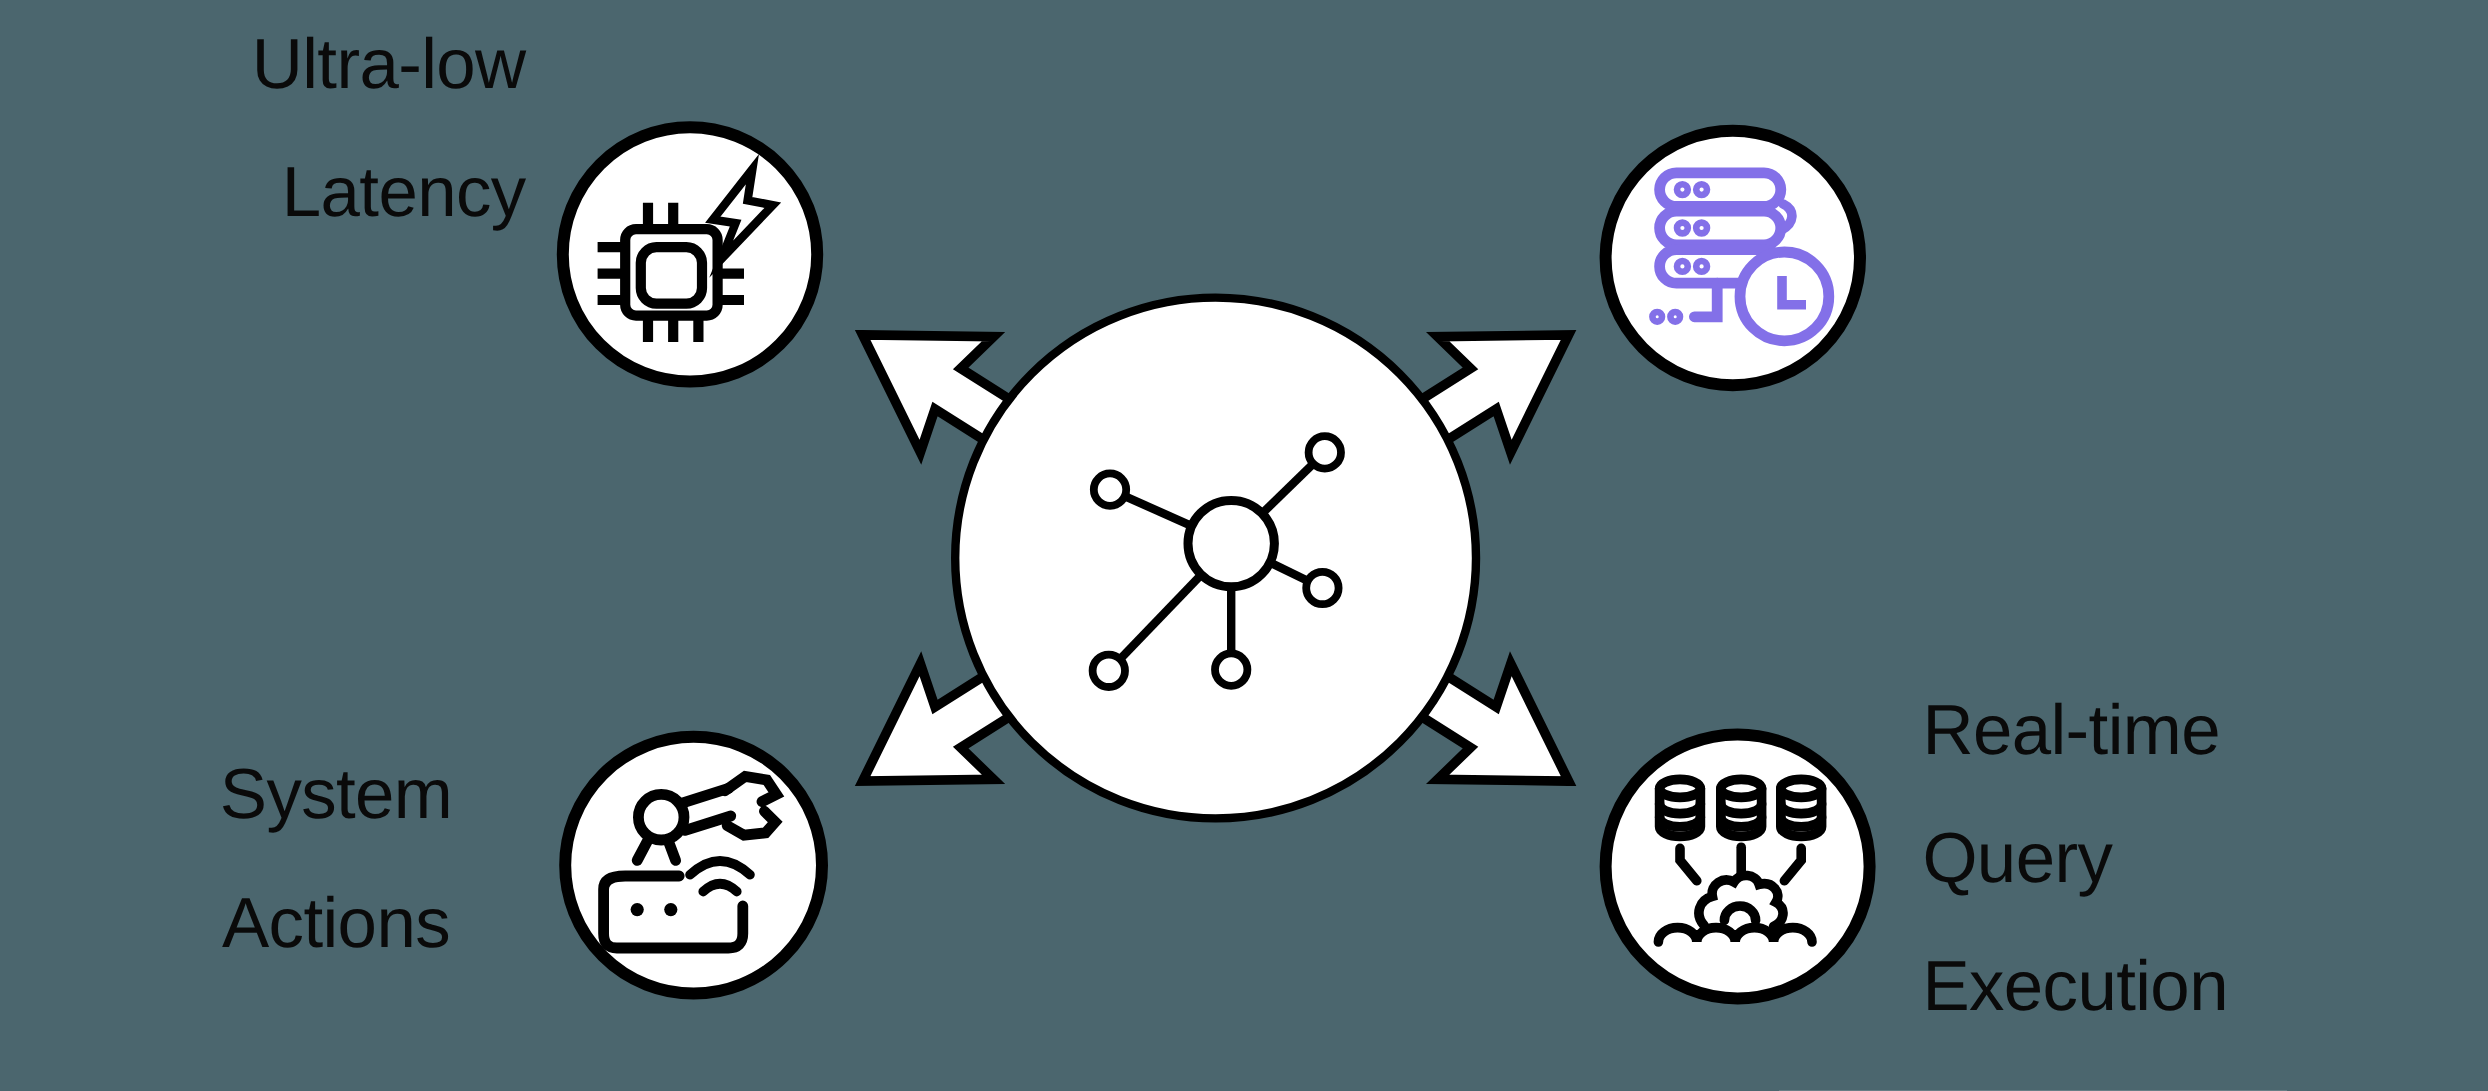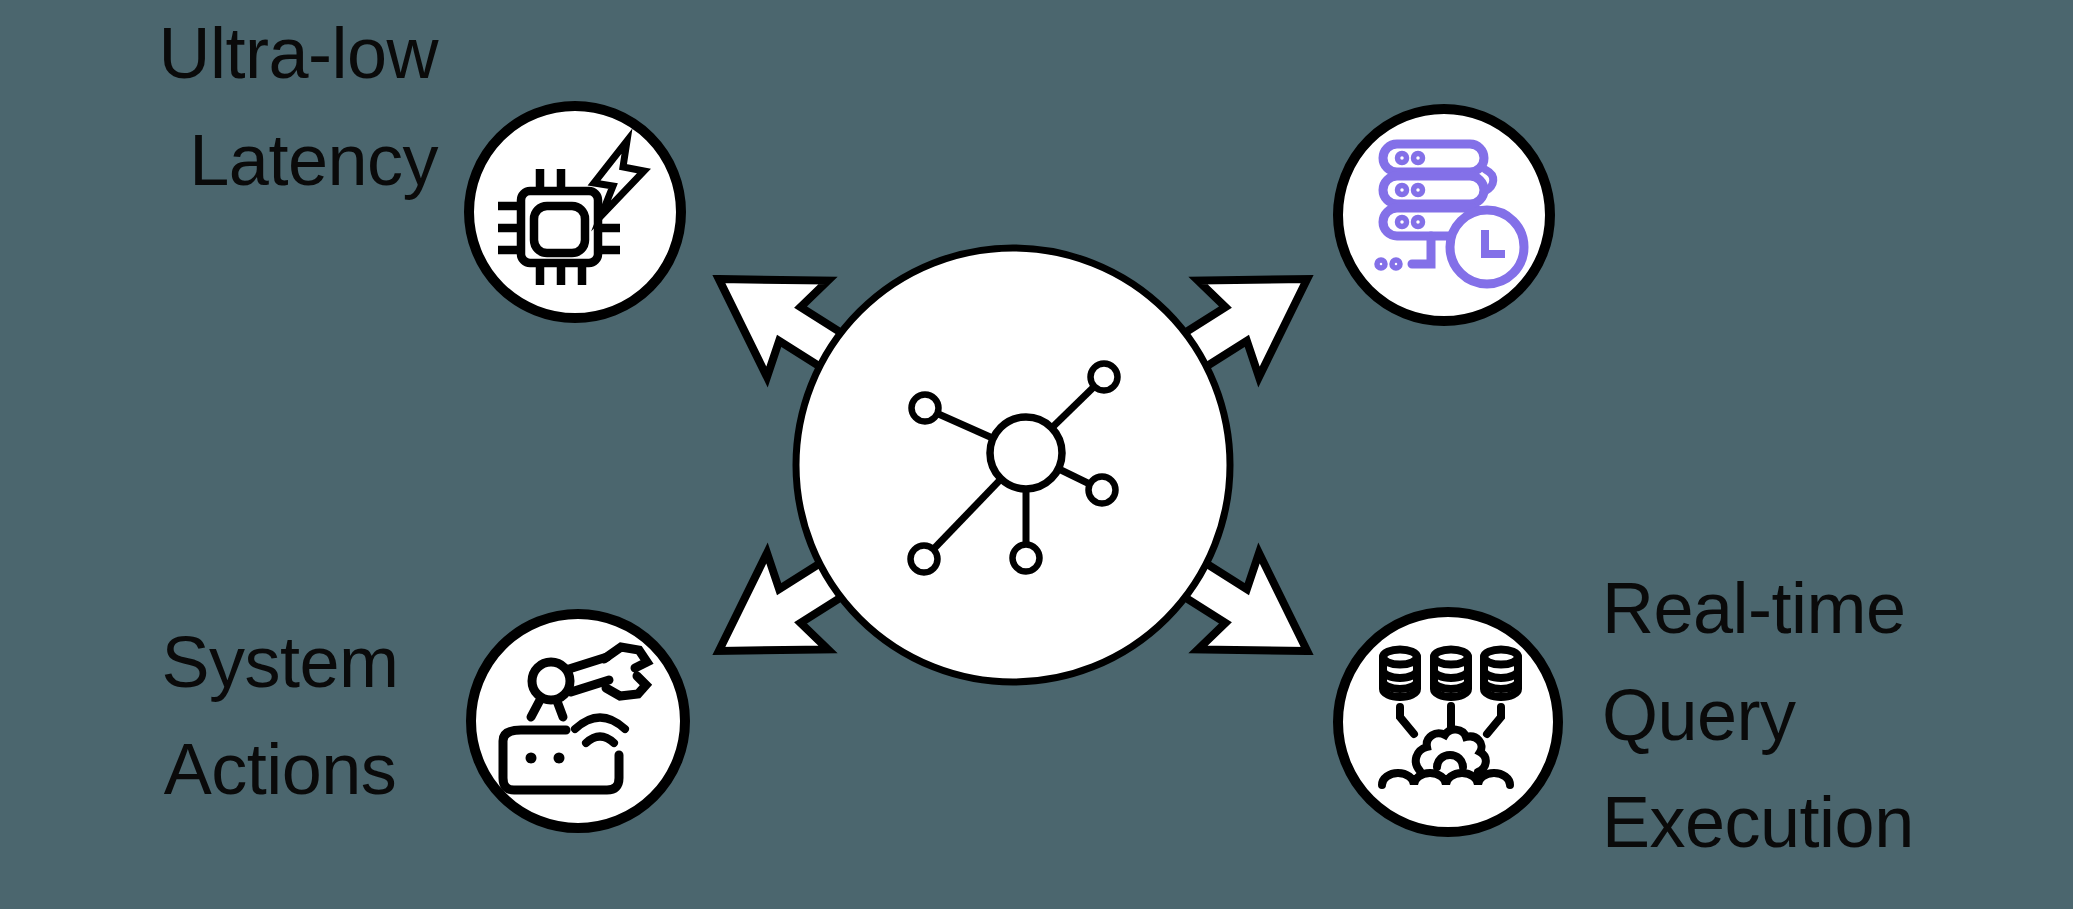--- a/index.html
+++ b/index.html
@@ -6,21 +6,21 @@
   .stage{
     position:relative;
     width:2073px;height:909px;
     background:#4B666E;
     overflow:hidden;
     font-family:"Liberation Sans", sans-serif;
   }
   .stage svg{position:absolute;left:0;top:0;}
   .label{
     position:absolute;
-    font-size:72px;
+    font-size:59px;
     line-height:107px;
     font-weight:500;
     letter-spacing:-0.5px;
     color:#0A0A0A;
     white-space:pre-line;
   }
   .label.align-right{text-align:right;}
   .label.align-center{text-align:center;}
   .label.purple{color:#7A62E2;}
 </style>

